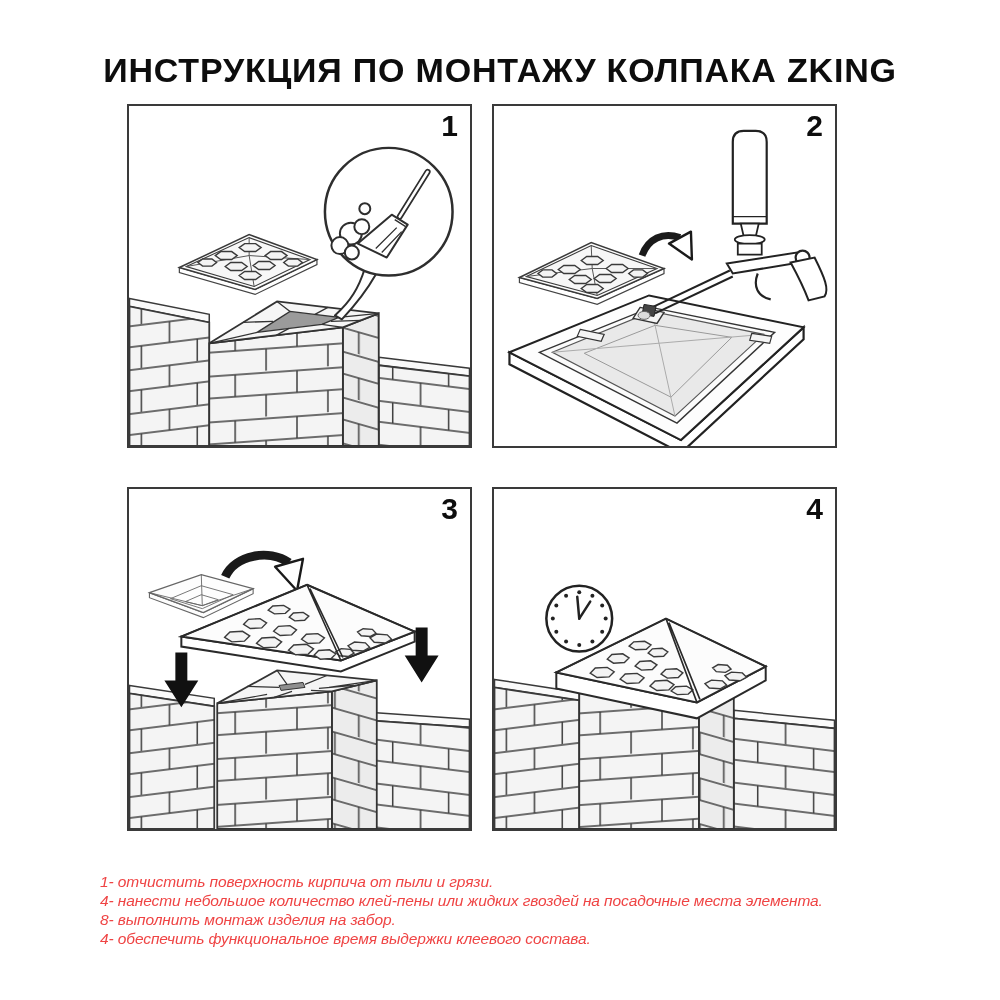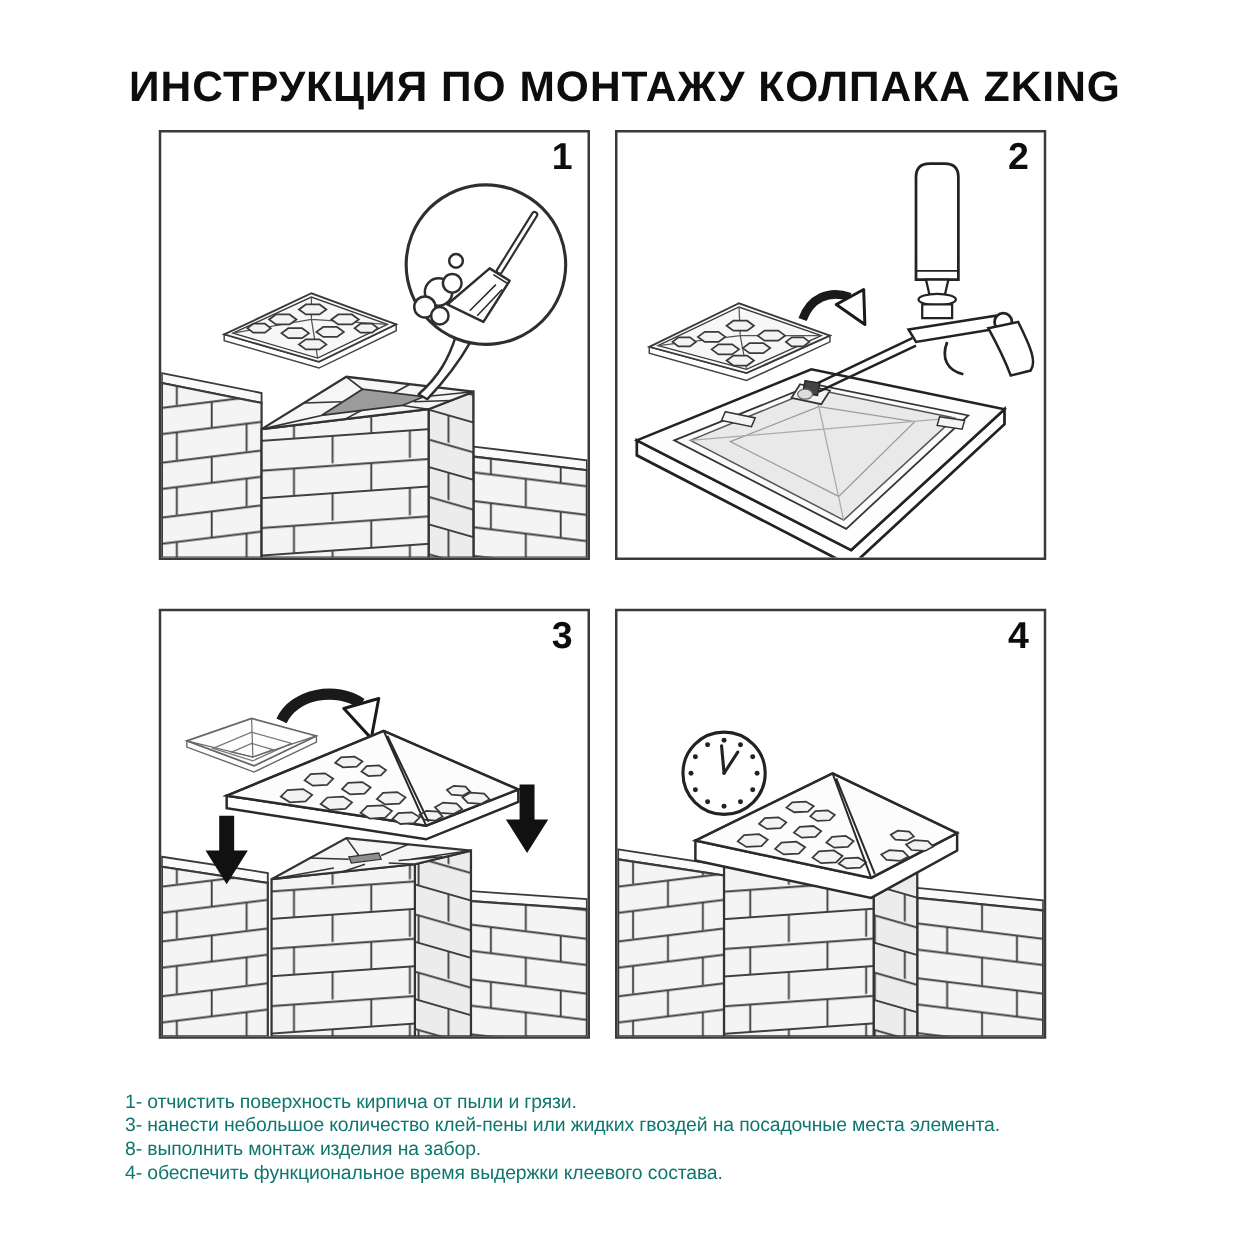--- a/index.html
+++ b/index.html
@@ -7,21 +7,21 @@
   .title{position:absolute;left:0;top:28px;width:1000px;text-align:center;
          font-size:34px;font-weight:700;letter-spacing:.8px;color:#0d0d0d;white-space:nowrap;}
   .panel{position:absolute;width:345px;height:344px;border:2px solid #3a3a3a;background:#fff;box-sizing:border-box;}
   #p1{left:127px;top:104px}
   #p2{left:492px;top:104px}
   #p3{left:127px;top:487px}
   #p4{left:492px;top:487px}
   .art{position:absolute;left:0;top:0;}
   .num{position:absolute;top:5px;right:12px;font-size:30px;font-weight:700;line-height:1;color:#0d0d0d;}
   .footer{position:absolute;left:100px;top:872px;width:860px;}
-  .footer p{margin:0;font-size:15.5px;line-height:19px;font-weight:500;letter-spacing:-.1px;color:#0f766e;}
+  .footer p{margin:0;font-size:15.5px;line-height:19px;font-weight:500;letter-spacing:-.1px;color:#ef4444;font-style:italic;}
 </style>
 </head>
 <body>
 
 <svg width="0" height="0" style="position:absolute" aria-hidden="true">
   <defs>
     <pattern id="pbL" width="56" height="44" patternUnits="userSpaceOnUse" patternTransform="skewY(-7)">
       <rect width="56" height="44" fill="#f4f4f4"></rect>
       <path d="M0,1H56M0,22H56M40,1V22M12,22V44" fill="none" stroke="#3f3f3f" stroke-width="1.5"></path>
     </pattern>
@@ -280,16 +280,16 @@
         <line x1="85" y1="130" x2="96" y2="113" stroke="#222" stroke-width="2.5" stroke-linecap="round"></line>
       </g>
     </svg>
     <span class="num">4</span>
   </section>
 
 </div>
 
 <div class="footer">
   <p>1- отчистить поверхность кирпича от пыли и грязи.</p>
-  <p>3- нанести небольшое количество клей-пены или жидких гвоздей на посадочные места элемента.</p>
+  <p>4- нанести небольшое количество клей-пены или жидких гвоздей на посадочные места элемента.</p>
   <p>8- выполнить монтаж изделия на забор.</p>
   <p>4- обеспечить функциональное время выдержки клеевого состава.</p>
 </div>
 
 </body></html>

